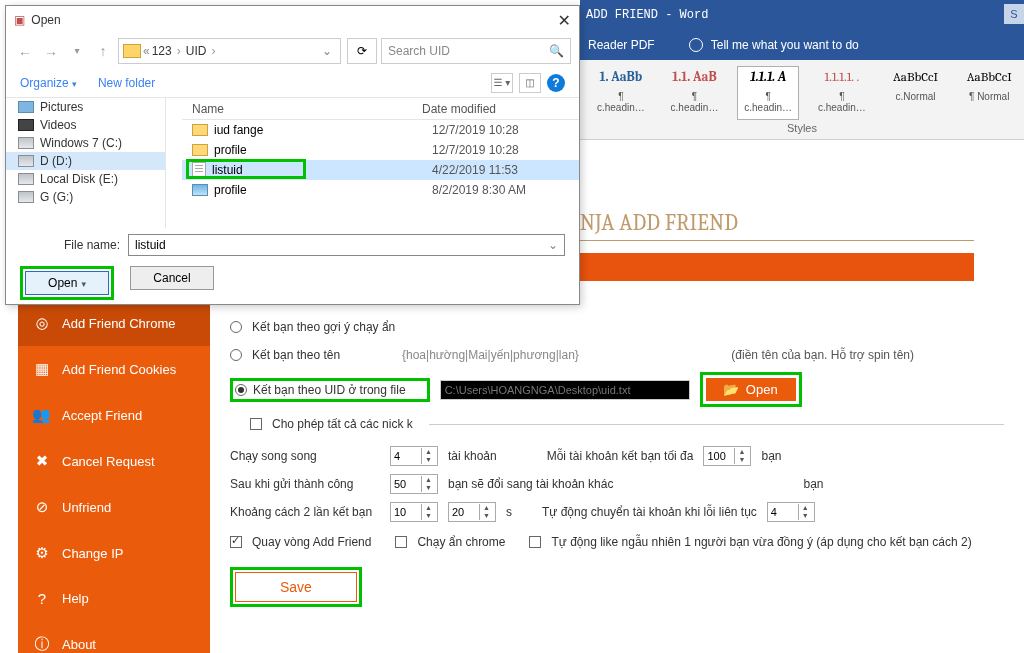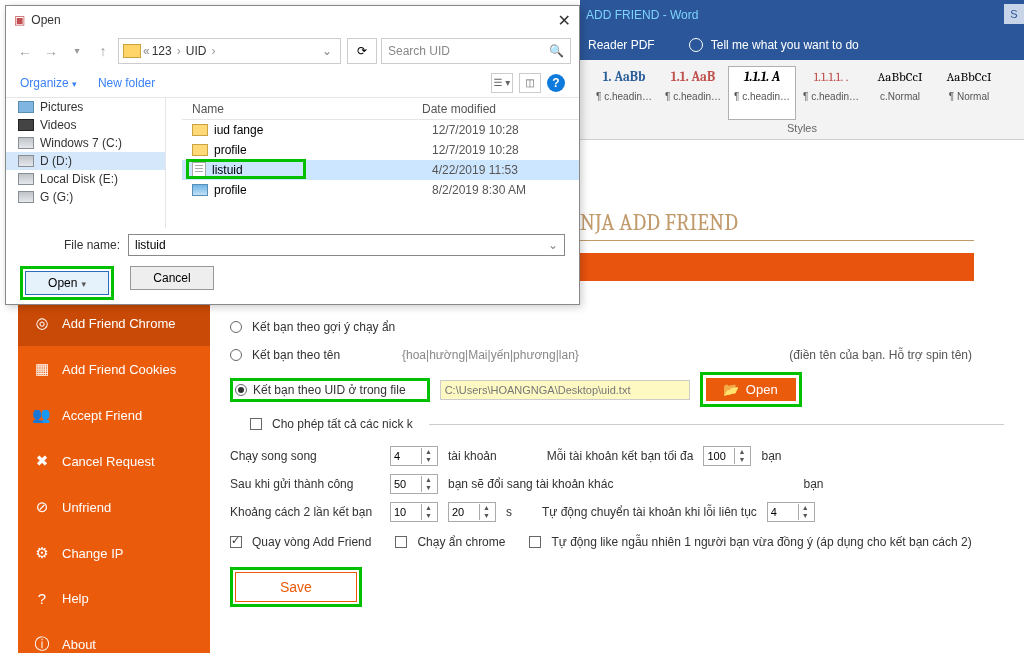--- a/index.html
+++ b/index.html
@@ -1,24 +1,24 @@
 <!DOCTYPE html>
 <html><head>
 <meta charset="utf-8">
 <style>
 * { margin:0; padding:0; box-sizing:border-box; font-family:"Segoe UI",Tahoma,sans-serif; }
 body { width:1024px; height:653px; position:relative; background:#fff; overflow:hidden; font-size:12px; }
 
 
 .word-layer { position:absolute; left:0; top:0; width:1024px; height:653px; }
 .word-title { position:absolute; left:580px; top:0; width:444px; height:30px; background:#2b579a; color:#fff; display:flex; align-items:center; font-size:12px; padding-left:6px; }
-.word-title .title-text { color:#7dd3fc; }
+.word-title .title-text { color:#ffffff;font-family:Liberation Mono, monospace; }
 .word-tabs { position:absolute; left:580px; top:30px; width:444px; height:30px; background:#2b579a; color:#fff; display:flex; align-items:center; font-size:12px; gap:34px; padding-left:8px; }
 .word-tabs .bulb { width:14px; height:14px; border:1.5px solid #fff; border-radius:50%; display:inline-block; margin-right:4px; }
-.word-styles { position:absolute; left:580px; top:60px; width:444px; height:80px; background:#f3f3f3; border-bottom:1px solid #d0d0d0; padding:6px 4px 4px 10px; display:flex; gap:1px; }
+.word-styles { position:absolute; left:580px; top:60px; width:444px; height:80px; background:#f3f3f3; border-bottom:1px solid #d0d0d0; padding:6px 4px 4px 10px; display:flex; gap:12px; }
 .style-box { border:1px solid transparent; width:68px; height:54px; text-align:center; padding:2px; }
 .style-box.sel { border:1px solid #b0b0b0; background:#fff; }
 .style-top { font-family:Cambria,serif; font-size:13px; height:22px; }
 .style-bot { font-size:10px; color:#555; }
 .styles-label { position:absolute; left:580px; top:122px; width:444px; text-align:center; font-size:11px; color:#666; }
 .word-doc { position:absolute; left:210px; top:160px; width:814px; height:493px; background:#fff; padding:30px 50px; }
 .doc-heading { font-family:Cambria,serif; font-size:22px; color:#c19a6b; text-align:center; margin:20px 0 8px 0; border-bottom:1px solid #c19a6b; padding-bottom:4px; }
 .doc-orange-bar { height:28px; background:#e8530e; margin:12px 0; }
 .sq-btn { position:absolute; right:0; top:4px; width:20px; height:20px; background:#c8d4e8; color:#2b579a; text-align:center; line-height:20px; font-size:11px; }
 
@@ -28,21 +28,21 @@
 .ninja-sidebar .item { display:flex; align-items:center; gap:10px; padding:14px 14px; font-size:13px; cursor:pointer; }
 .ninja-sidebar .item.sel { background:#c94a06; }
 .ninja-sidebar .ico { width:20px; text-align:center; font-size:15px; }
 
 .ninja-form { flex:1; background:#fff; padding:10px 20px; font-size:12px; color:#333; position:relative; }
 .row { display:flex; align-items:center; gap:10px; margin:6px 0; min-height:22px; }
 .radio { width:12px; height:12px; border:1px solid #666; border-radius:50%; display:inline-block; background:#fff; position:relative; }
 .radio.on::after { content:""; position:absolute; width:6px; height:6px; background:#333; border-radius:50%; left:2px; top:2px; }
 .chk { width:12px; height:12px; border:1px solid #666; display:inline-block; position:relative; background:#fff; }
 .chk.on::after { content:"✓"; position:absolute; left:0; top:-3px; font-size:11px; color:#333; }
-.grey-input { background:#fef9c3; border:1px solid #ccc; height:20px; padding:0 4px; font-size:11px; color:#777; }
+.grey-input { background:#000000; border:1px solid #ccc; height:20px; padding:0 4px; font-size:11px; color:#777; }
 .spin { width:48px; height:20px; border:1px solid #aaa; background:#fff; display:inline-flex; align-items:center; }
 .spin input { border:none; width:30px; font-size:11px; padding-left:3px; }
 .spin .arrows { width:14px; display:flex; flex-direction:column; border-left:1px solid #aaa; }
 .spin .arrows span { font-size:7px; text-align:center; line-height:8px; color:#555; cursor:pointer; }
 .btn-open { background:#ea5b0c; color:#fff; border:none; padding:4px 18px; display:flex; align-items:center; gap:6px; font-size:13px; }
 .btn-save { border:1px solid #ea5b0c; color:#ea5b0c; background:#fff; padding:6px 44px; font-size:14px; }
 .hi-green { border:3px solid #00c000; display:inline-block; }
 
 
 .dlg { position:absolute; left:5px; top:5px; width:575px; height:300px; background:#fff; border:1px solid #888; box-shadow:2px 2px 8px rgba(0,0,0,.2); }
@@ -184,21 +184,21 @@
 
   <div class="ninja-form">
     <div class="row">
       <span class="radio"></span>
       <span>Kết bạn theo gợi ý chạy ẩn</span>
     </div>
     <div class="row">
       <span class="radio"></span>
       <span style="width:140px">Kết bạn theo tên</span>
       <span style="color:#888">{hoa|hường|Mai|yến|phương|lan}</span>
-      <span style="color:#555;margin-left:auto;margin-right:32px">(điền tên của bạn. Hỗ trợ spin tên)</span>
+      <span style="color:#555;margin-left:auto;margin-right:90px">(điền tên của bạn. Hỗ trợ spin tên)</span>
     </div>
     <div class="row">
       <span class="hi-green" style="padding:2px 21px 2px 2px;display:flex;align-items:center;gap:6px">
         <span class="radio on"></span>
         <span>Kết bạn theo UID ở trong file</span>
       </span>
       <input class="grey-input" style="width: 250px;" value="C:\Users\HOANGNGA\Desktop\uid.txt">
       <span class="hi-green" style="padding:3px">
         <button class="btn-open">
           <span>📂</span>

